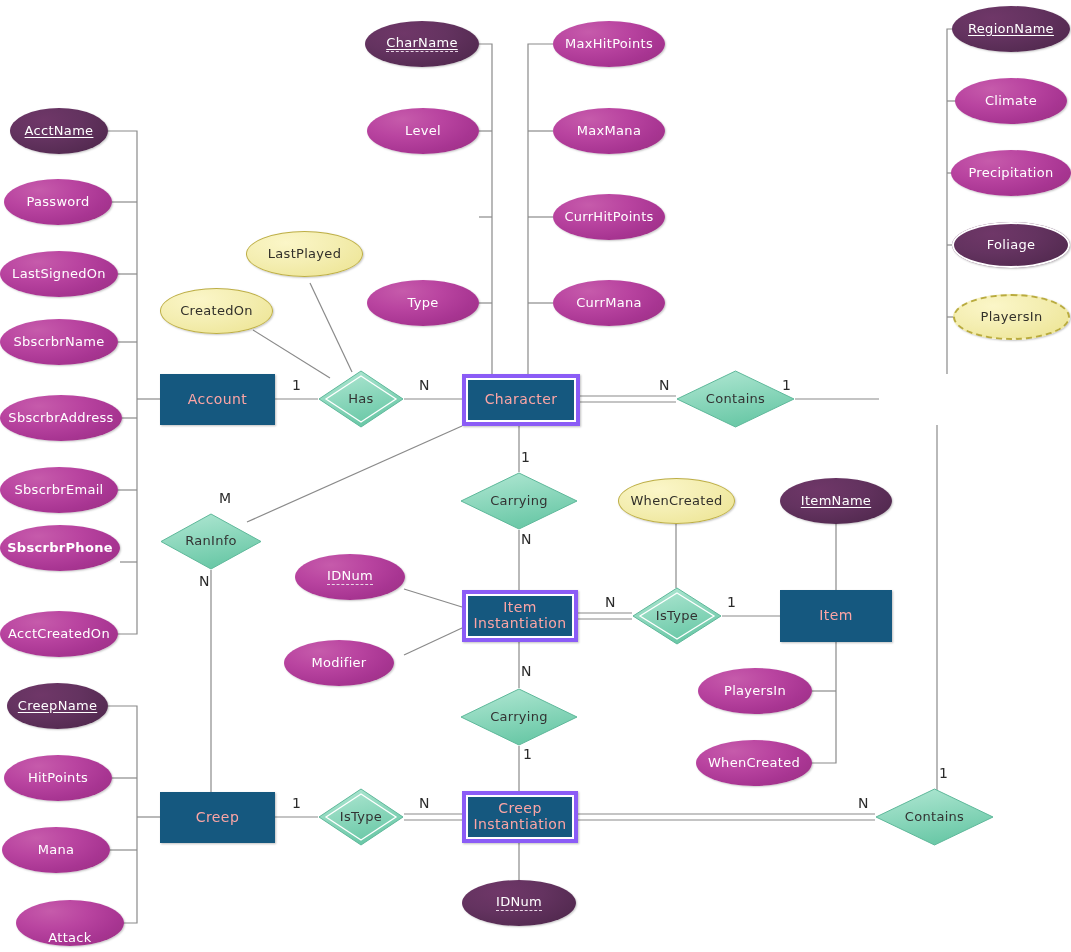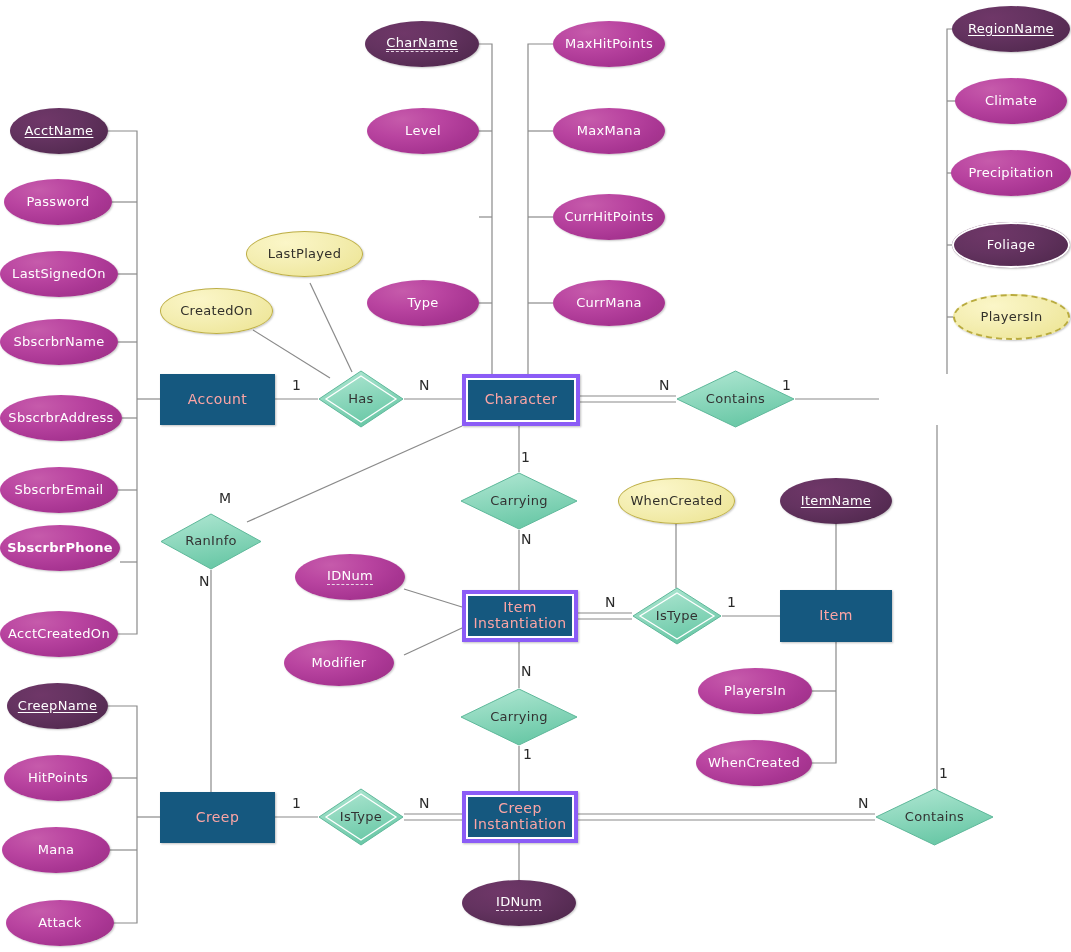--- a/index.html
+++ b/index.html
@@ -222,21 +222,21 @@
 
   <div class="node attr key" style="left:7px; top:683px; width:101px; height:46px;">
     <span class="t">CreepName</span>
   </div>
   <div class="node attr" style="left:4px; top:755px; width:108px; height:46px;">
     <span class="t">HitPoints</span>
   </div>
   <div class="node attr" style="left:2px; top:827px; width:108px; height:46px;">
     <span class="t">Mana</span>
   </div>
-  <div class="node attr" style="left:6px; top:900px; width:108px; height:46px;">
+  <div class="node attr" style="left:16px; top:900px; width:108px; height:46px;align-items:flex-end;">
     <span class="t">Attack</span>
   </div>
 
   <div class="node attr key partial" style="left:365px; top:21px; width:114px; height:46px;">
     <span class="t">CharName</span>
   </div>
   <div class="node attr" style="left:367px; top:108px; width:112px; height:46px;">
     <span class="t">Level</span>
   </div>
   <div class="node attr" style="left:367px; top:280px; width:112px; height:46px;">

